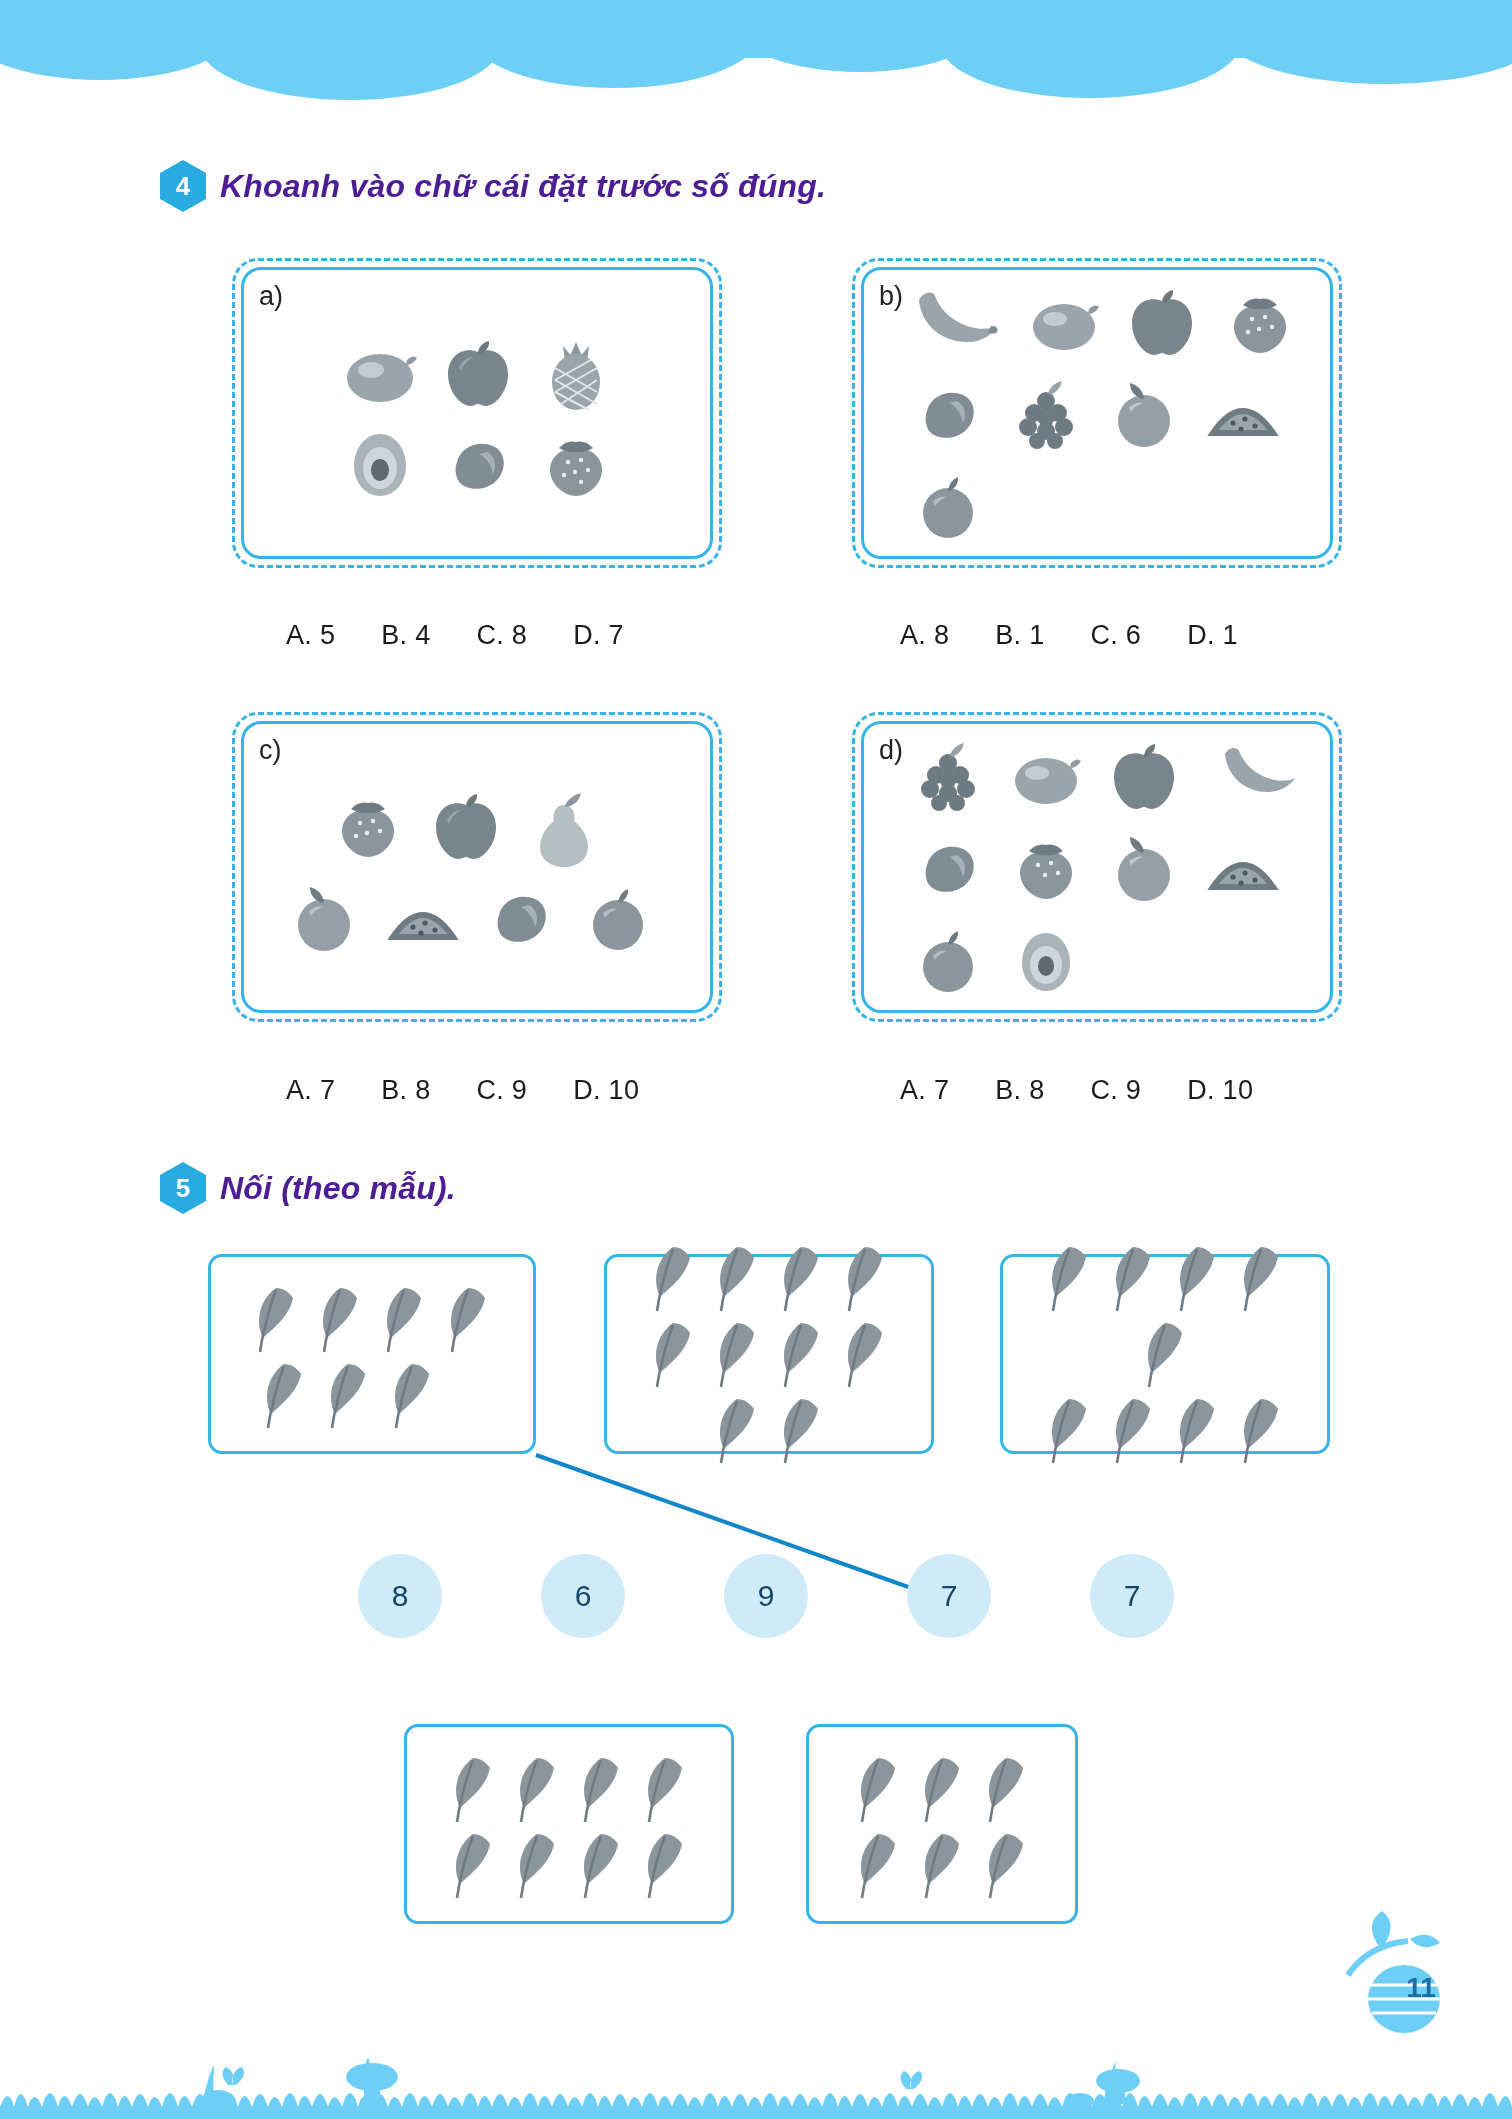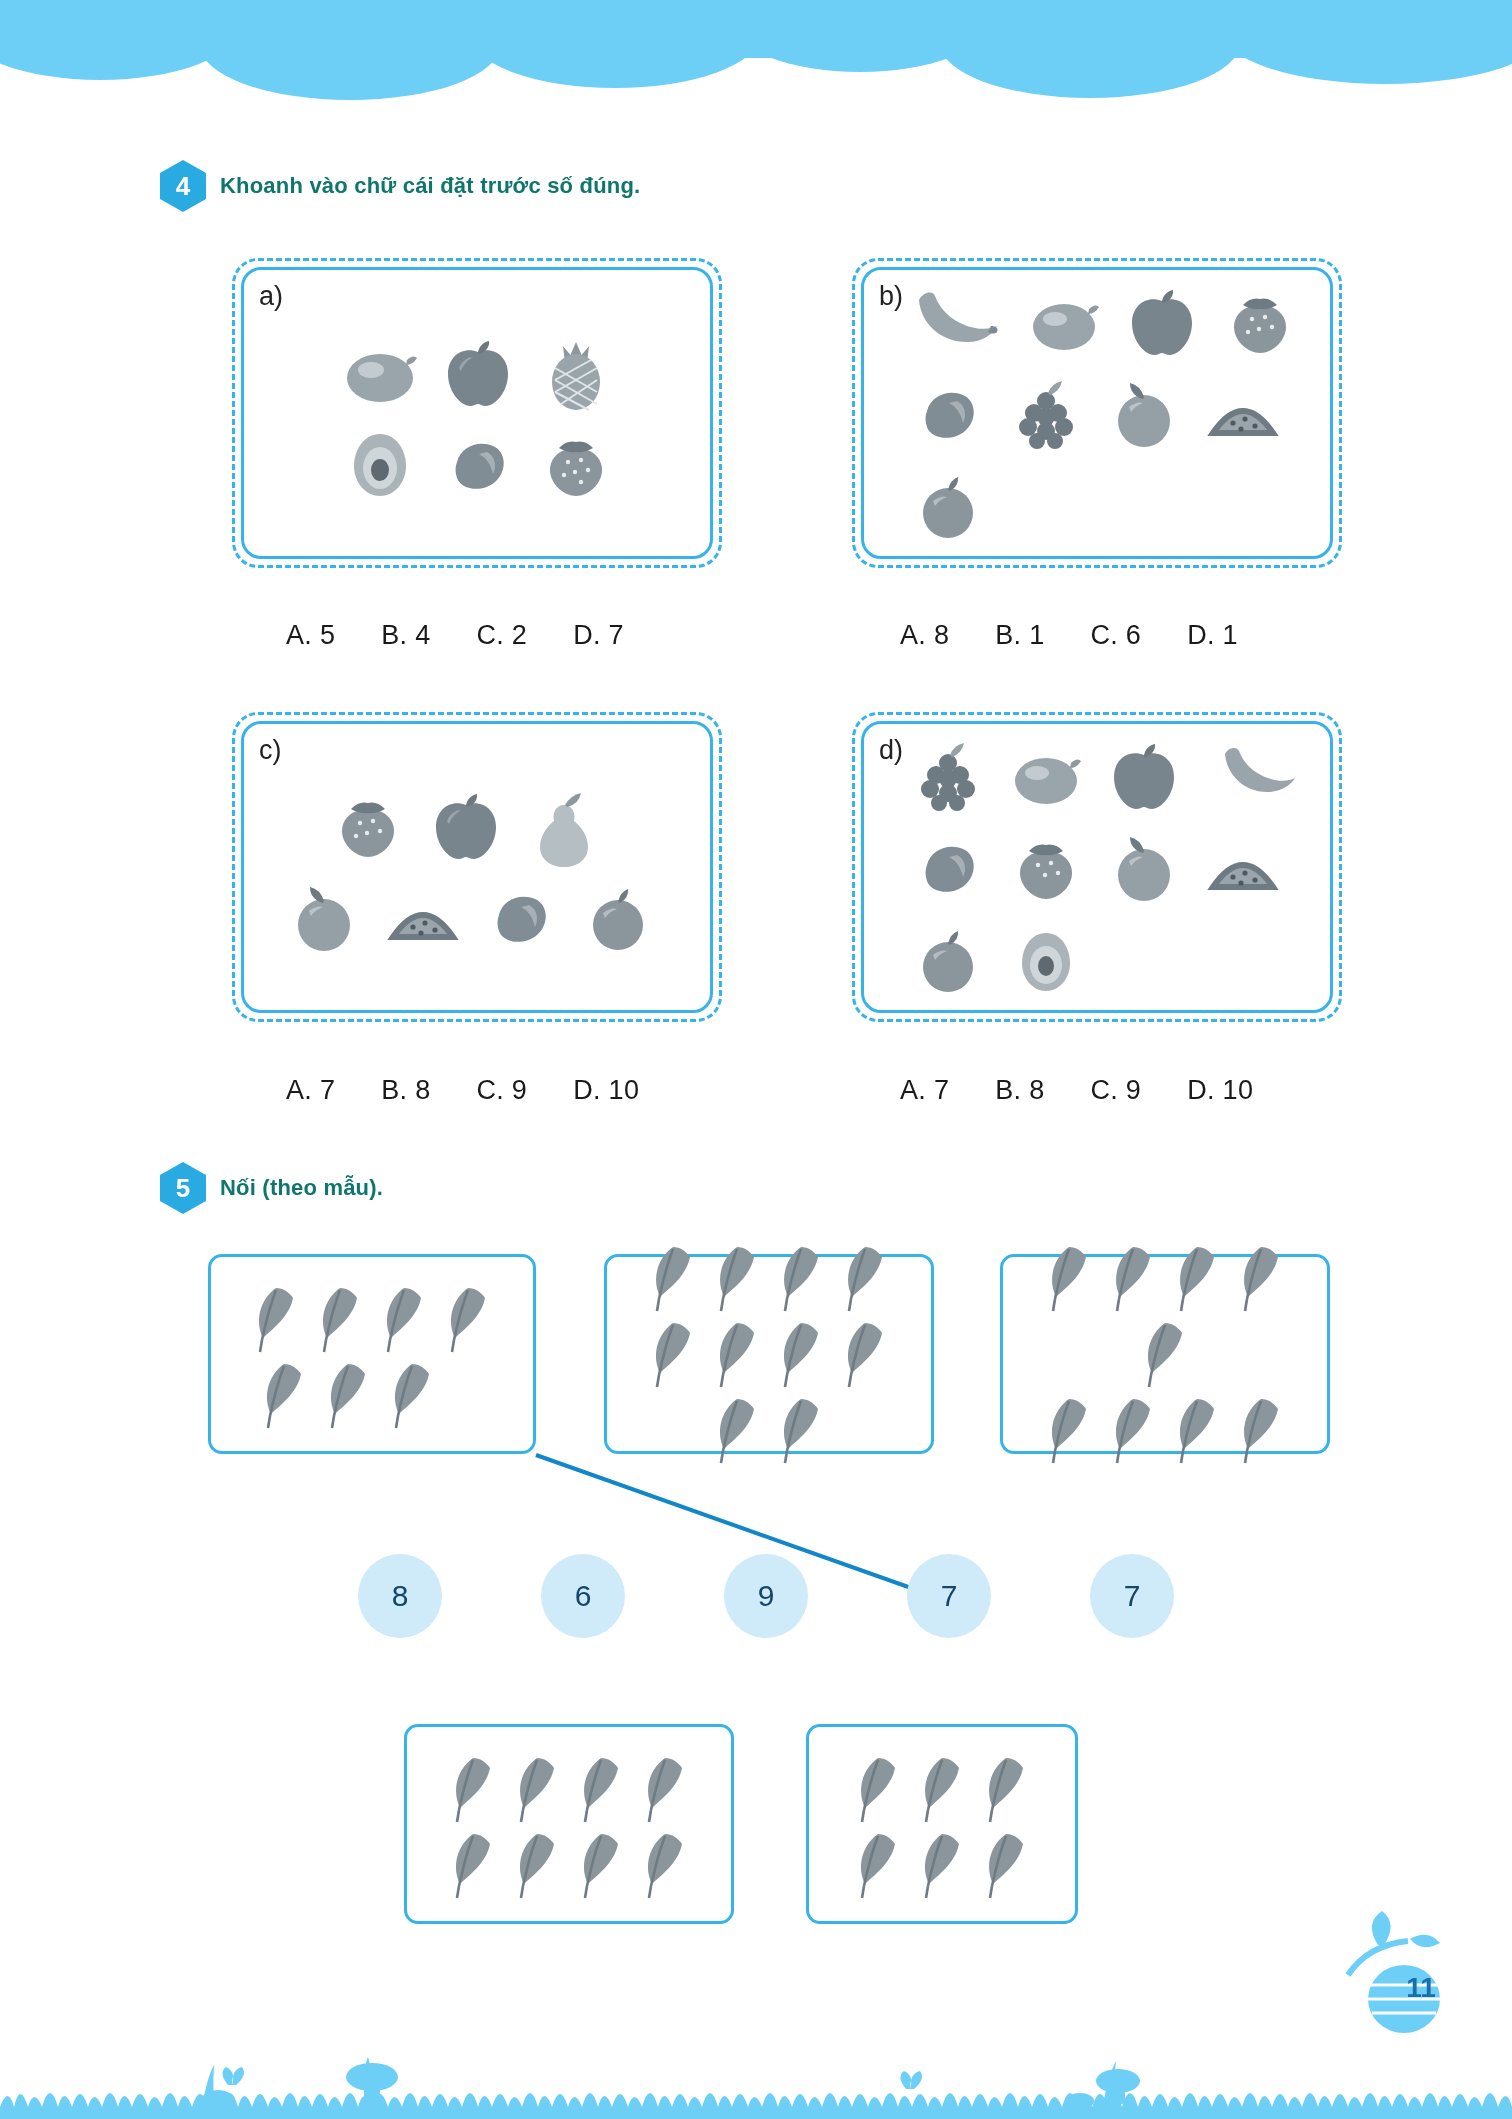--- a/index.html
+++ b/index.html
@@ -76,24 +76,25 @@
     align-items: center;
     justify-content: center;
   }
   .hexnum .hexshape span {
     color: #ffffff;
     font-size: 26px;
     font-weight: bold;
     line-height: 1;
   }
   .task-title {
-    font-size: 22px;
+    font-size: 32px;
     font-weight: bold;
-    color: #0f766e;
+    color: #4c1d95;
     letter-spacing: .2px;
+    font-style: italic;
   }
 
   
   .panel {
     position: absolute;
     border: 3px dashed #36b4ea;
     border-radius: 26px;
     background: #ffffff;
     box-sizing: border-box;
   }
@@ -278,21 +279,21 @@
               <circle cx="31" cy="53" r="2.2"></circle>
               <circle cx="48" cy="60" r="2.2"></circle>
             </g>
           </svg>
       </div>
     </div>
   </div>
   <div class="choices" style="left:286px; top:620px;">
     <span>A. 5</span>
     <span>B. 4</span>
-    <span>C. 2</span>
+    <span>C. 8</span>
     <span>D. 7</span>
   </div>
 
   <div class="panel" style="left:852px; top:258px; width:490px; height:310px;">
     <div class="inner"></div>
     <div class="plabel">b)</div>
     <div class="fruits" style="top:18px; left:44px;">
       <div class="fruit" style="width:104px;">
         <svg width="100" height="80" viewBox="0 0 100 80">
             <path d="M12 18 c2 24 22 42 48 42 16 0 26 -8 30 -16 -4 2 -12 4 -22 2 -20 -4 -34 -16 -40 -32 -2 -6 -12 -4 -16 4z" fill="#9aa5ab"></path>

